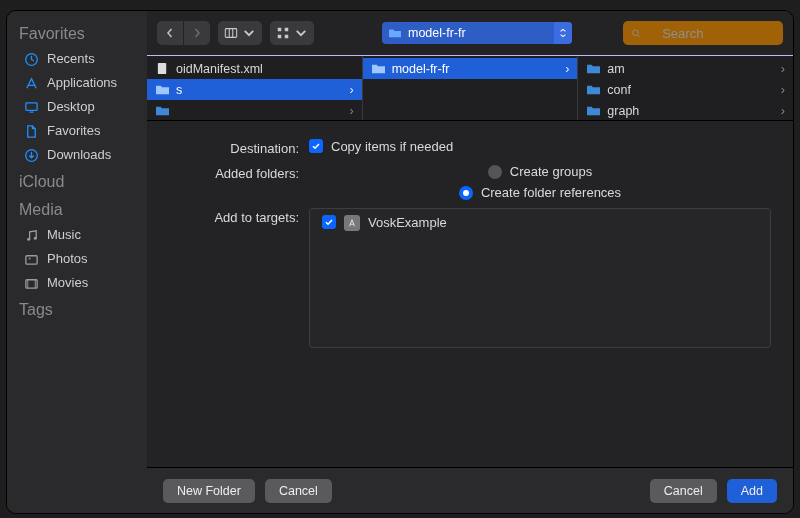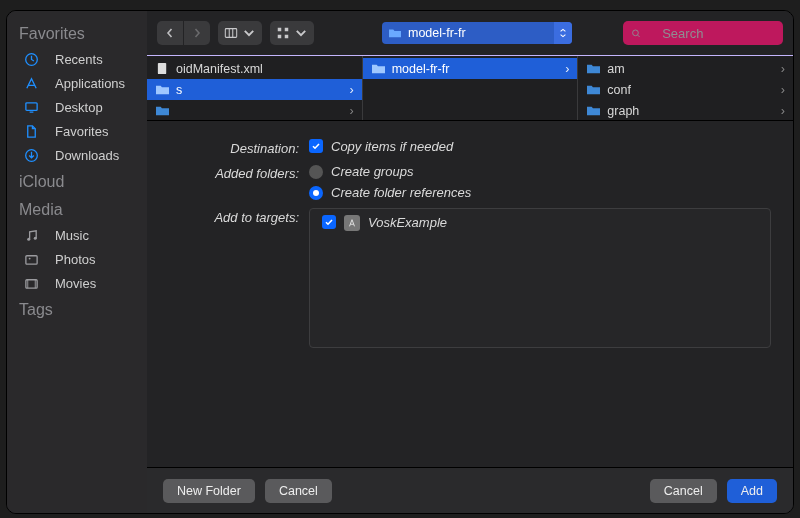--- a/index.html
+++ b/index.html
@@ -28,23 +28,23 @@
     width: 140px; background: #2a292b;
     padding: 8px 8px;
     font-size: 13px;
     color: #cfcfcf;
   }
   .sidebar .group-label {
     color: #8a8a8e; font-size: 16px;
     padding: 6px 4px 4px 4px;
   }
   .sidebar .sb-item {
-    display: flex; align-items: center;
+    display: flex; align-items: flex-start;
     padding: 4px 8px; border-radius: 5px;
-    gap: 16px;
+    gap: 8px;
     cursor: default;
   }
   .sidebar .sb-item.selected {
     background: #464648;
   }
   .sidebar .icon { width: 16px; height: 16px; display:flex; align-items:center; justify-content:center; }
   .sidebar .icon svg { width: 15px; height: 15px; }
   .sb-blue { fill:none; stroke:#1f8fff; stroke-width:1.4; }
 
   
@@ -79,21 +79,21 @@
     position: relative;
   }
   .path-pill .dd {
     position:absolute; right:0; top:0; bottom:0; width:18px;
     background:#3b6de0; border-radius:0 4px 4px 0;
     display:flex; align-items:center; justify-content:center;
   }
   .folder-icon { width:14px; height:12px; }
   .search {
     margin-left:auto; width:160px; height:24px;
-    background:#be185d; border-radius:5px;
+    background:#a16207; border-radius:5px;
     display:flex; align-items:center; padding:0 8px; gap:21px;
     color:#8e8e92;
   }
   .search input {
     background:transparent; border:none; outline:none;
     color:#d0d0d0; font-size:13px; width:100%;
   }
   .search input::placeholder { color:#8e8e92; }
 
   
@@ -118,33 +118,33 @@
   .row.selected { background:#1f5fd8; color:#fff; }
   .row.selected .chev { opacity:0.9; }
   .row .fi svg { width:15px; height:13px; display:block; }
 
   
   .form {
     padding: 18px 22px 10px 22px;
     display:grid;
     grid-template-columns: 130px 1fr;
     row-gap: 8px; column-gap: 10px;
-    font-size:13px; color:#dadada;font-style:italic;
+    font-size:13px; color:#dadada;
   }
   .form .lbl { text-align:right; padding-top:2px; }
   .chk {
     display:flex; align-items:flex-start; gap:8px;
   }
   .checkbox {
     width:14px; height:14px; border-radius:3px;
     background:#0a66ff; display:flex; align-items:center; justify-content:center;
   }
   .checkbox svg { width:10px; height:10px; }
   .radiogroup { display:flex; flex-direction:column; gap:6px; }
-  .radio { display:flex; align-items:center; gap:8px; }
+  .radio { display:flex; align-items:center; gap:8px;justify-content:center; }
   .rdot {
     width:14px; height:14px; border-radius:50%;
     background:#555; position:relative;
   }
   .rdot.sel { background:#0a66ff; }
   .rdot.sel::after {
     content:""; position:absolute; left:4px; top:4px;
     width:6px; height:6px; border-radius:50%; background:#fff;
   }
   .targets {

